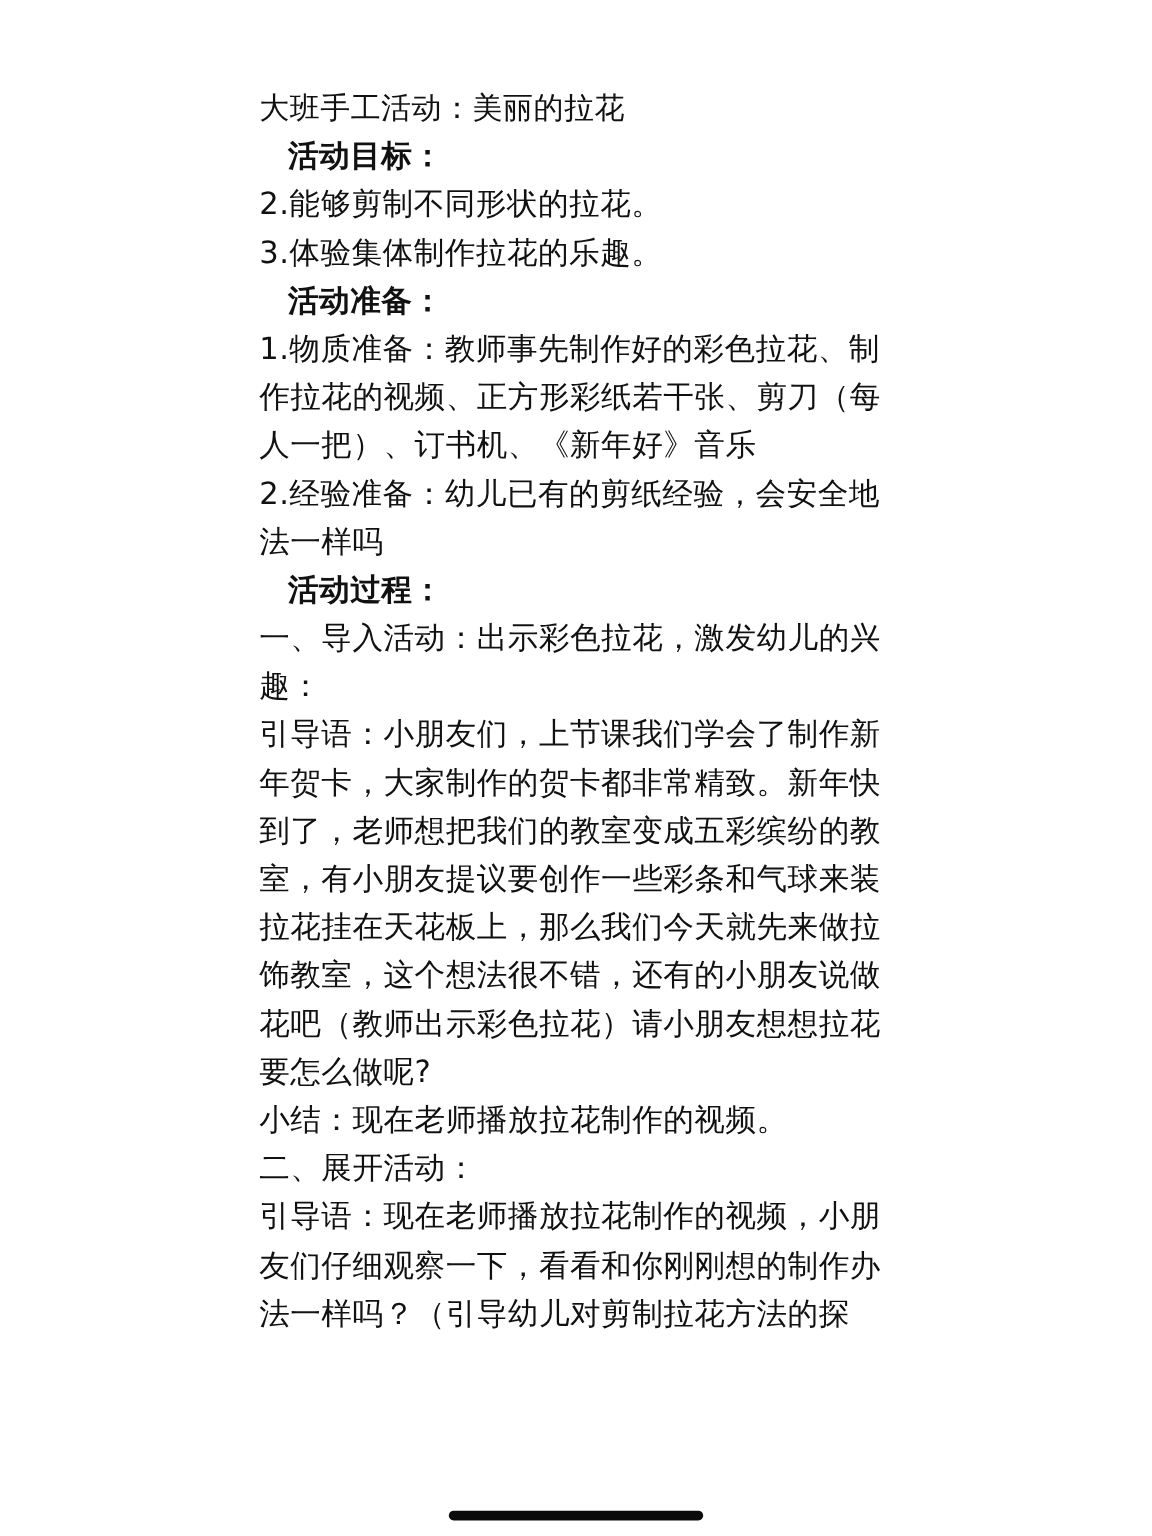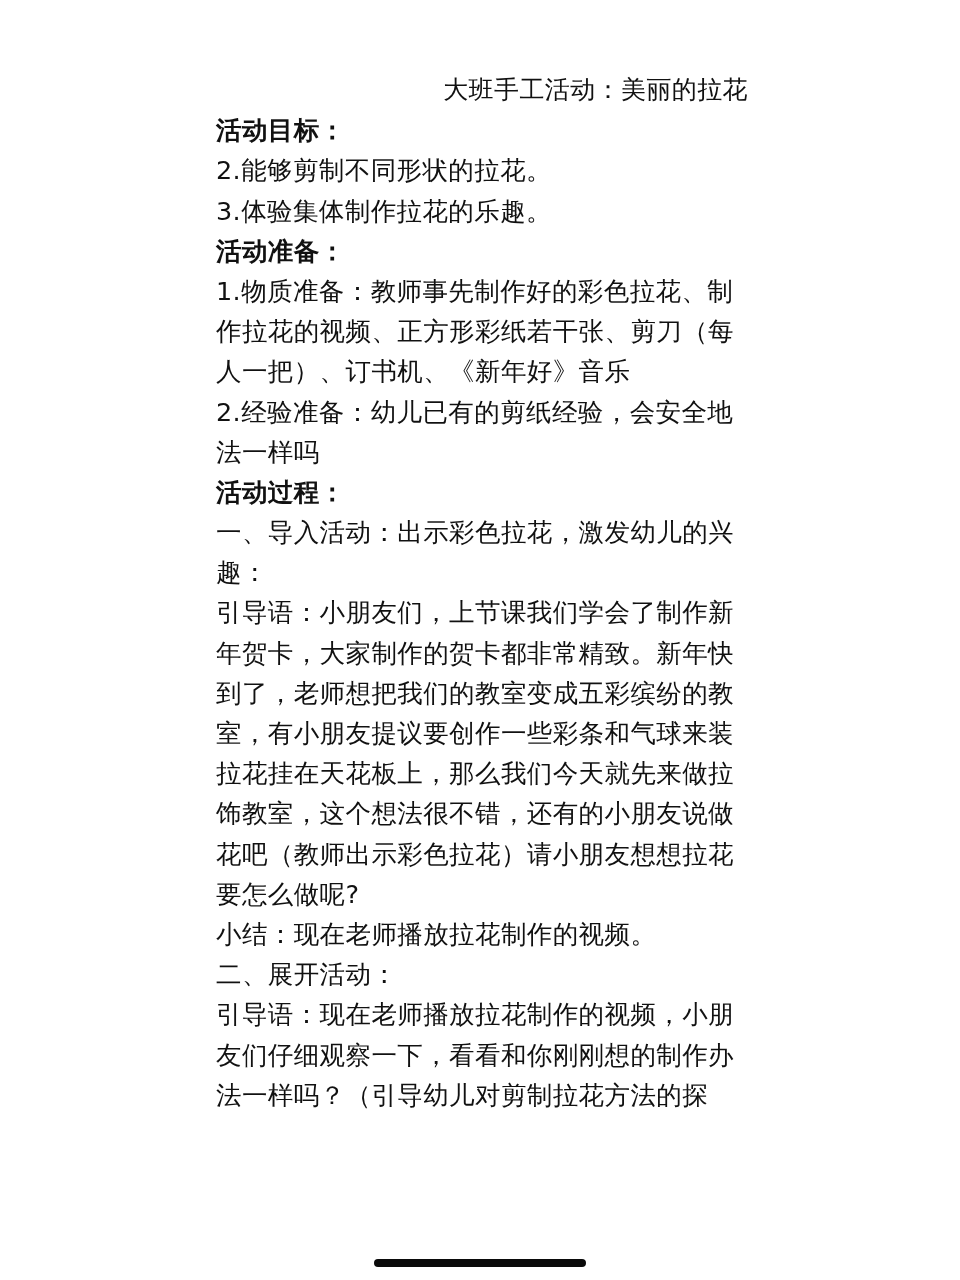--- a/index.html
+++ b/index.html
@@ -22,27 +22,28 @@
       width: 532px;
     }
     .line {
       font-size: 25.5px;
       line-height: 40.2px;
       height: 40.2px;
       white-space: nowrap;
       letter-spacing: 0.4px;
     }
     .title {
-      text-align: right;
+      text-align: left;
       font-size: 25px;
       width: 532px;
       margin-left: 0;
     }
     .heading {
       font-weight: bold;
+      margin-left: 24px;
     }
     .home-indicator {
       position: absolute;
       left: 374px;
       top: 1259px;
       width: 212px;
       height: 8px;
       border-radius: 4px;
       background: #0a0a0a;
     }

